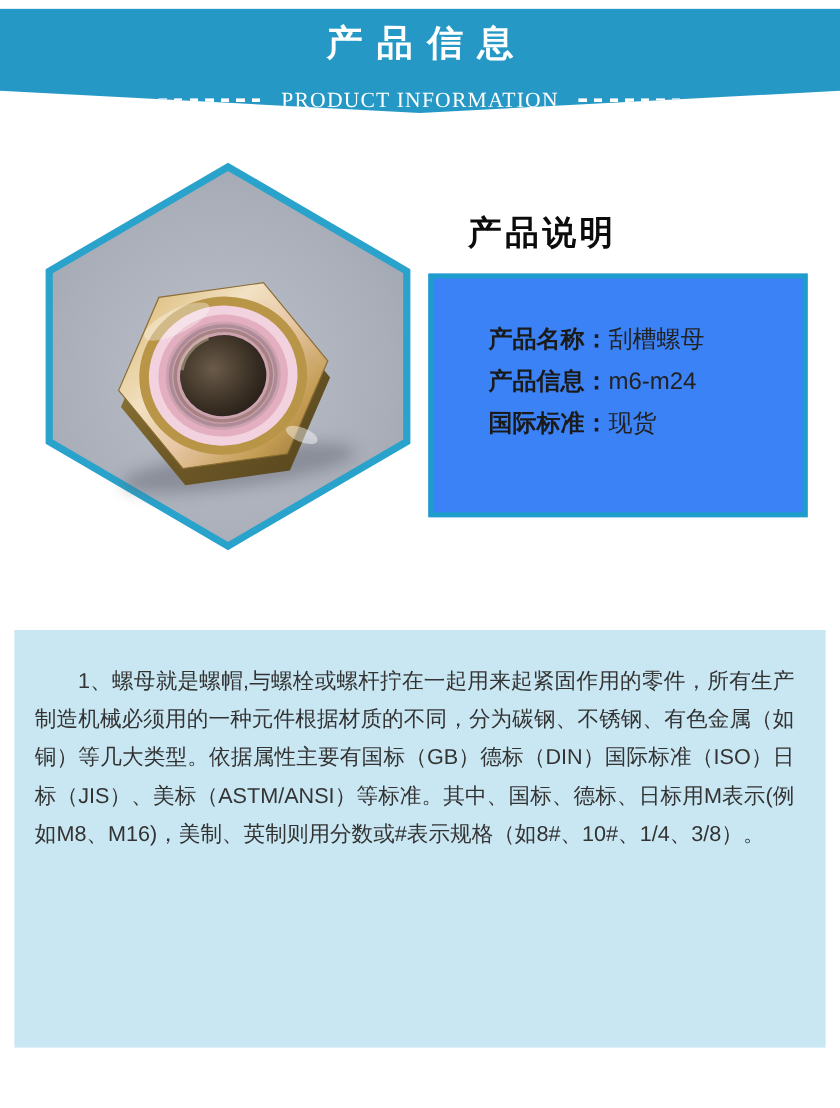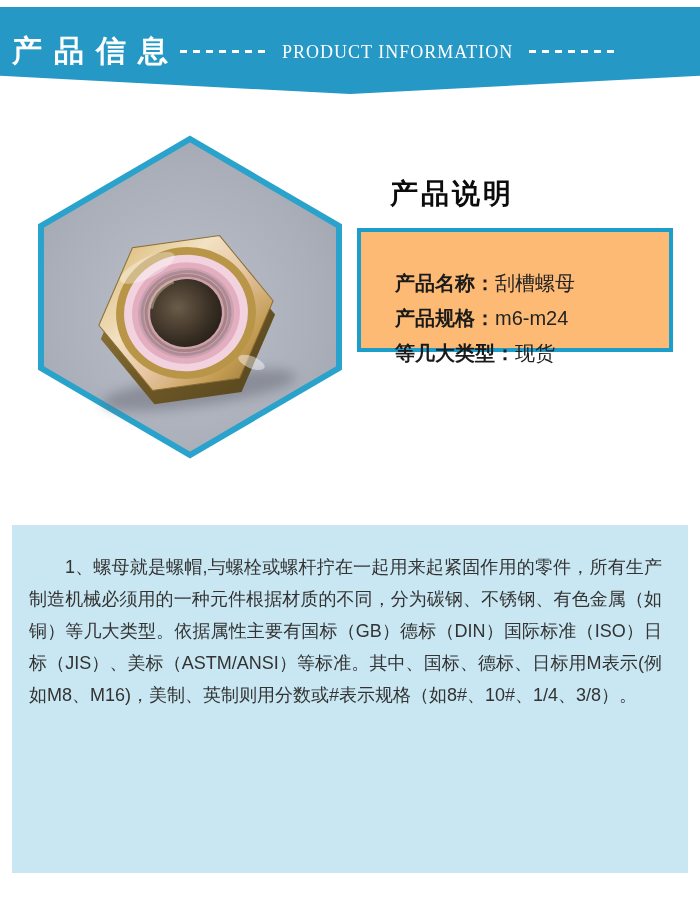--- a/index.html
+++ b/index.html
@@ -5,46 +5,46 @@
   * { margin:0; padding:0; box-sizing:border-box; }
   html,body { background:#ffffff; }
   body { font-family:"Liberation Sans","DejaVu Sans",sans-serif; }
   .page { position:relative; width:700px; height:923px; margin:0 auto; background:#ffffff; overflow:hidden; }
 
   
   .banner {
     position:absolute; left:0; top:7px; width:700px; height:88px;
     background:#2598c5;
     clip-path:polygon(0 0, 100% 0, 100% 78%, 50% 99%, 0 78%);
-    display:flex; align-items:center; 
+    display:flex; flex-direction:column; align-items:center; padding-top:13px;
   }
   .banner-title {
     color:#ffffff; font-size:30px; font-weight:bold;
     letter-spacing:12px; padding-left:12px; line-height:34px;
   }
-  .banner-sub { display:flex; align-items:center; gap:16px; margin-top:1px; }
+  .banner-sub { display:flex; align-items:center; gap:16px; margin-top:17px; }
   .dash {
     width:86px; height:3px;
     background:repeating-linear-gradient(90deg,#ffffff 0 7px, transparent 7px 13px);
   }
   .banner-subtitle {
     color:#ffffff; font-family:"Liberation Serif","DejaVu Serif",serif;
     font-size:18px; letter-spacing:1px; line-height:24px;
   }
 
   
   .hex-photo { position:absolute; left:36px; top:135px; }
   .section-title {
     position:absolute; left:390px; top:175px;
     font-size:28px; font-weight:600; color:#0c0c0c; letter-spacing:3px;
   }
   .spec-box {
-    position:absolute; left:357px; top:228px; width:316px; height:124px;
-    border:4px solid #1d9dc9; background:#fdba74;
-    padding:40px 10px 0 34px;
+    position:absolute; left:357px; top:228px; width:316px; height:203px;
+    border:4px solid #1d9dc9; background:#3b82f6;
+    padding:40px 10px 0 46px;
     display:flex; flex-direction:column; gap:13px;
   }
   .spec-row { font-size:20px; color:#222222; line-height:22px; white-space:nowrap; }
   .spec-label { font-weight:bold; color:#1a1a1a; }
   .spec-value { font-weight:normal; color:#222222; }
 
   
   .desc-panel {
     position:absolute; left:12px; top:525px; width:676px; min-height:348px;
     background:#c9e7f2; padding:26px 26px 18px 17px;
@@ -121,24 +121,24 @@
     </g>
   </svg>
 
   <div class="section-title">产品说明</div>
 
   <div class="spec-box">
     <div class="spec-row">
       <span class="spec-label">产品名称：</span><span class="spec-value">刮槽螺母</span>
     </div>
     <div class="spec-row">
-      <span class="spec-label">产品规格：</span><span class="spec-value">m6-m24</span>
+      <span class="spec-label">产品信息：</span><span class="spec-value">m6-m24</span>
     </div>
     <div class="spec-row">
-      <span class="spec-label">等几大类型：</span><span class="spec-value">现货</span>
+      <span class="spec-label">国际标准：</span><span class="spec-value">现货</span>
     </div>
   </div>
 
   <div class="desc-panel">
     <p>1、螺母就是螺帽,与螺栓或螺杆拧在一起用来起紧固作用的零件，所有生产制造机械必须用的一种元件根据材质的不同，分为碳钢、不锈钢、有色金属（如铜）等几大类型。依据属性主要有国标（GB）德标（DIN）国际标准（ISO）日标（JIS）、美标（ASTM/ANSI）等标准。其中、国标、德标、日标用M表示(例如M8、M16)，美制、英制则用分数或#表示规格（如8#、10#、1/4、3/8）。</p>
   </div>
 
 </div>
 
 </body></html>

